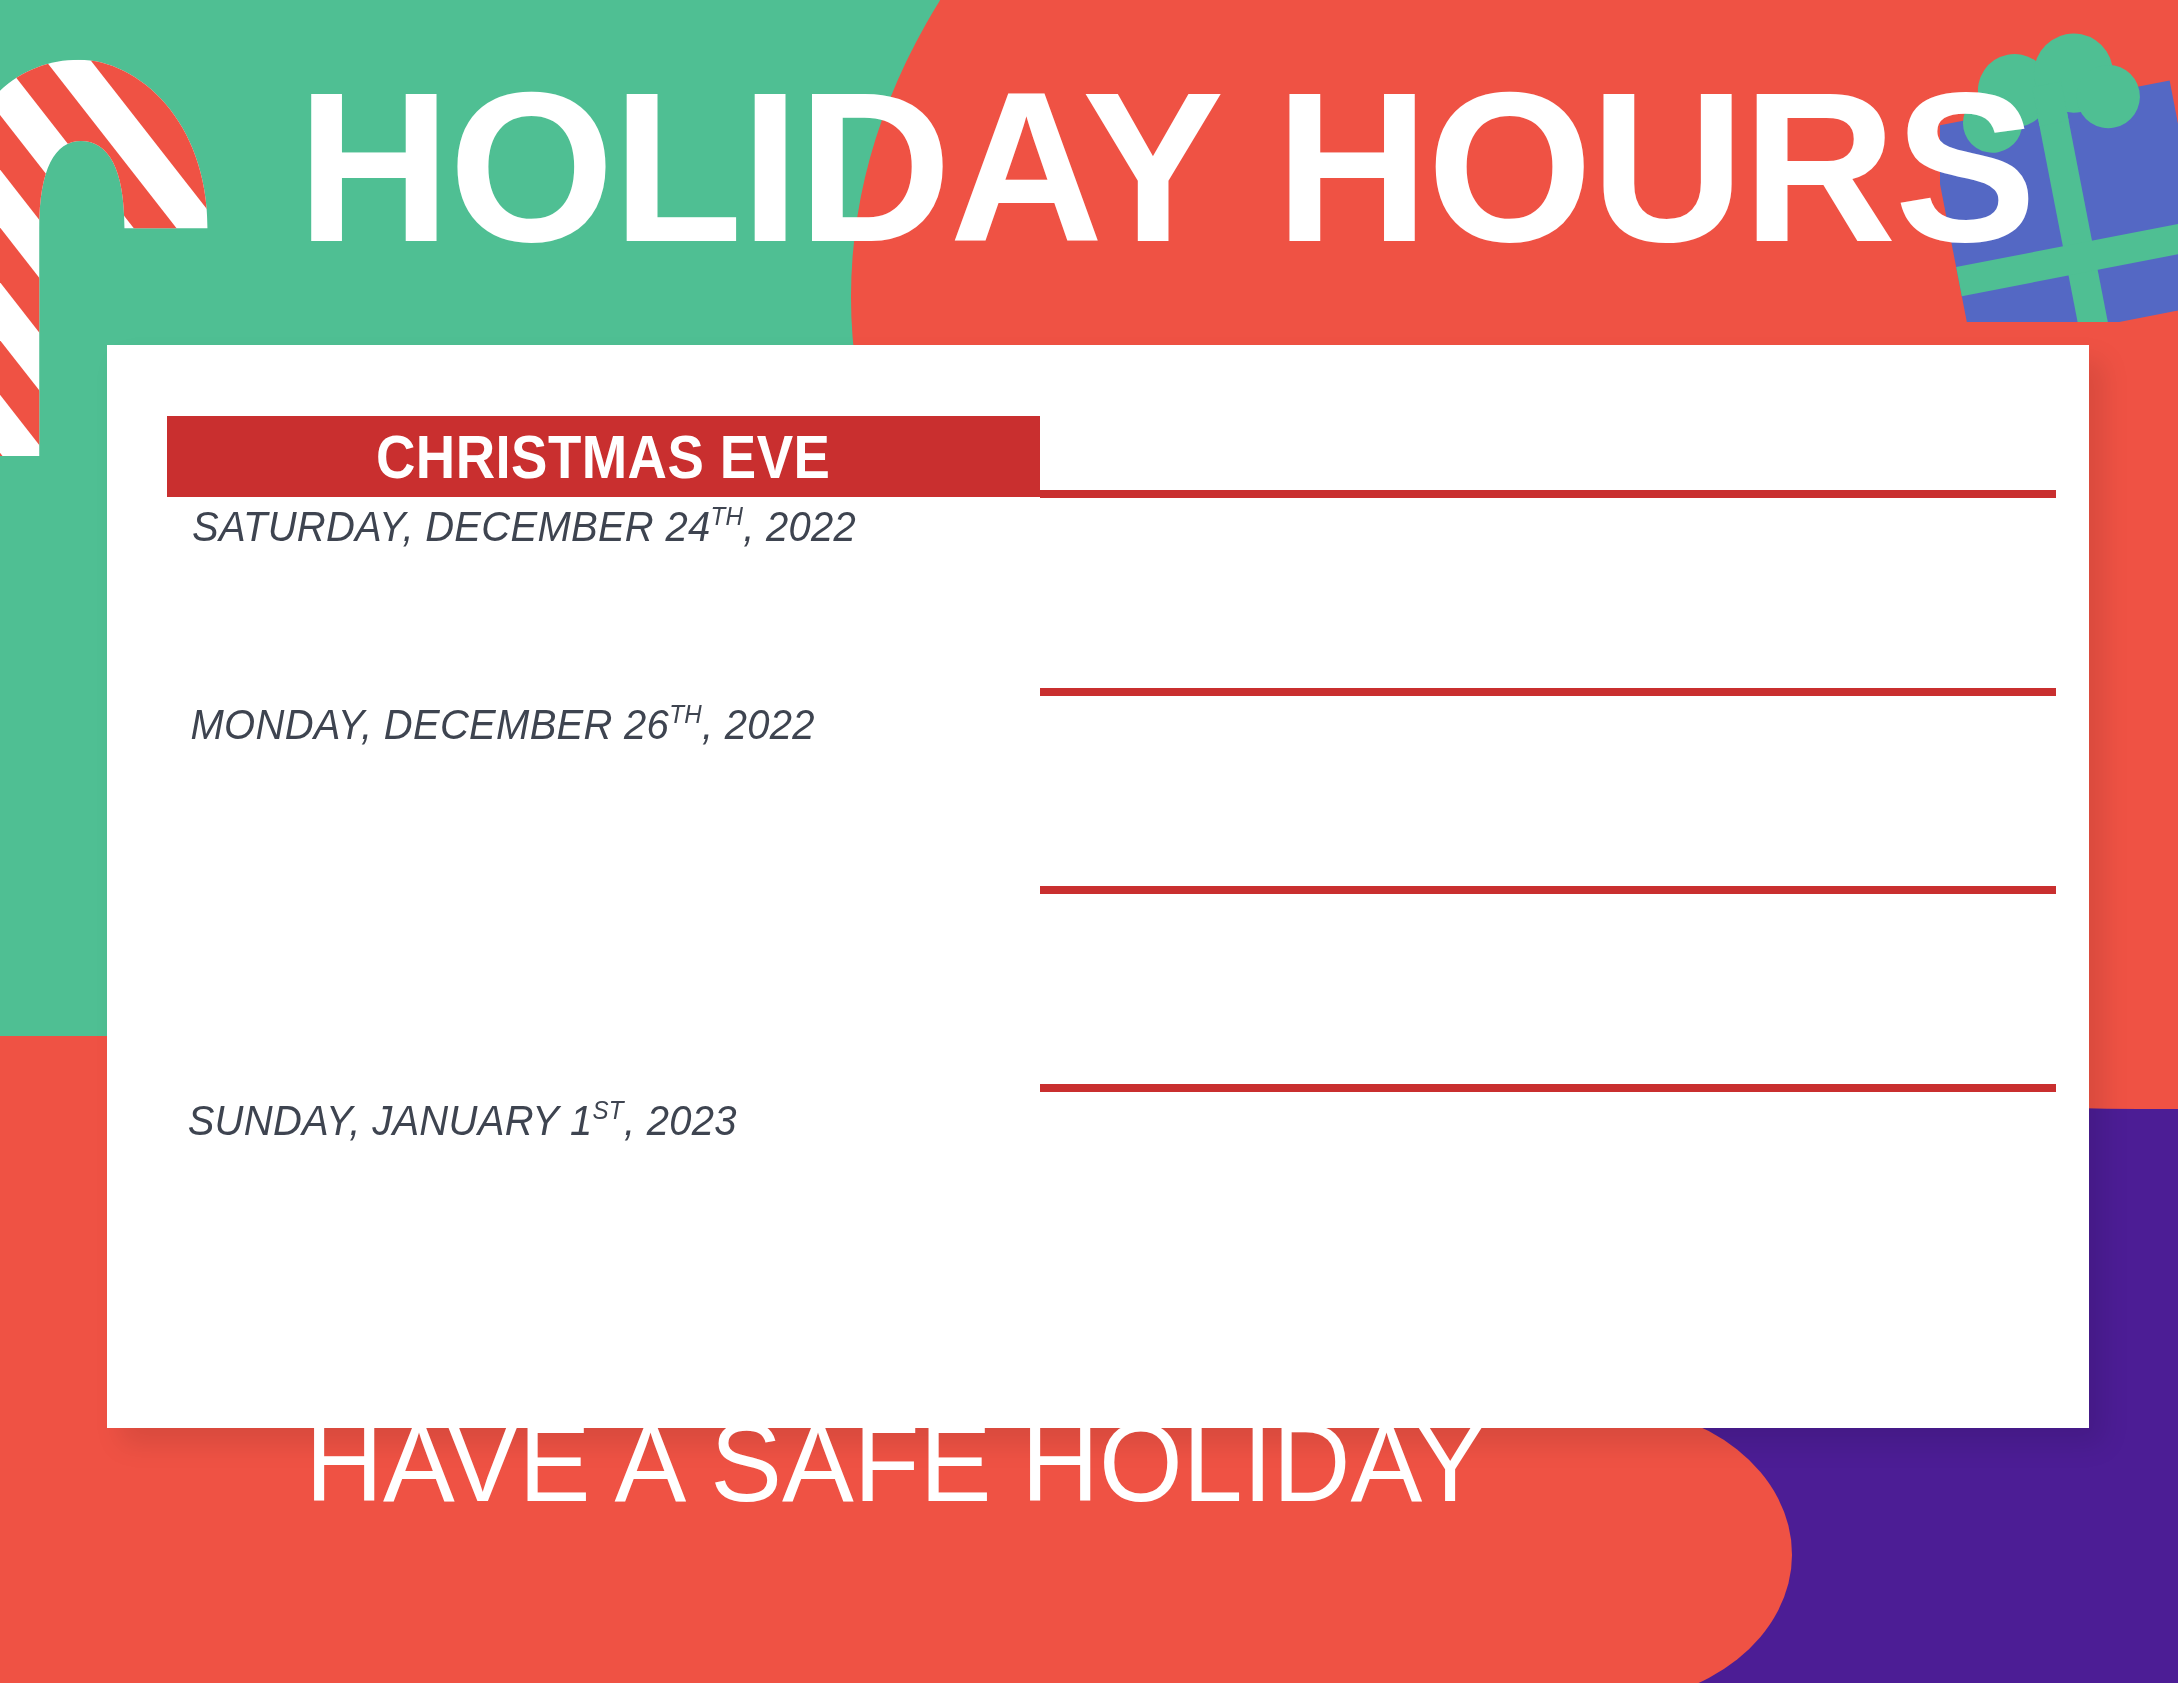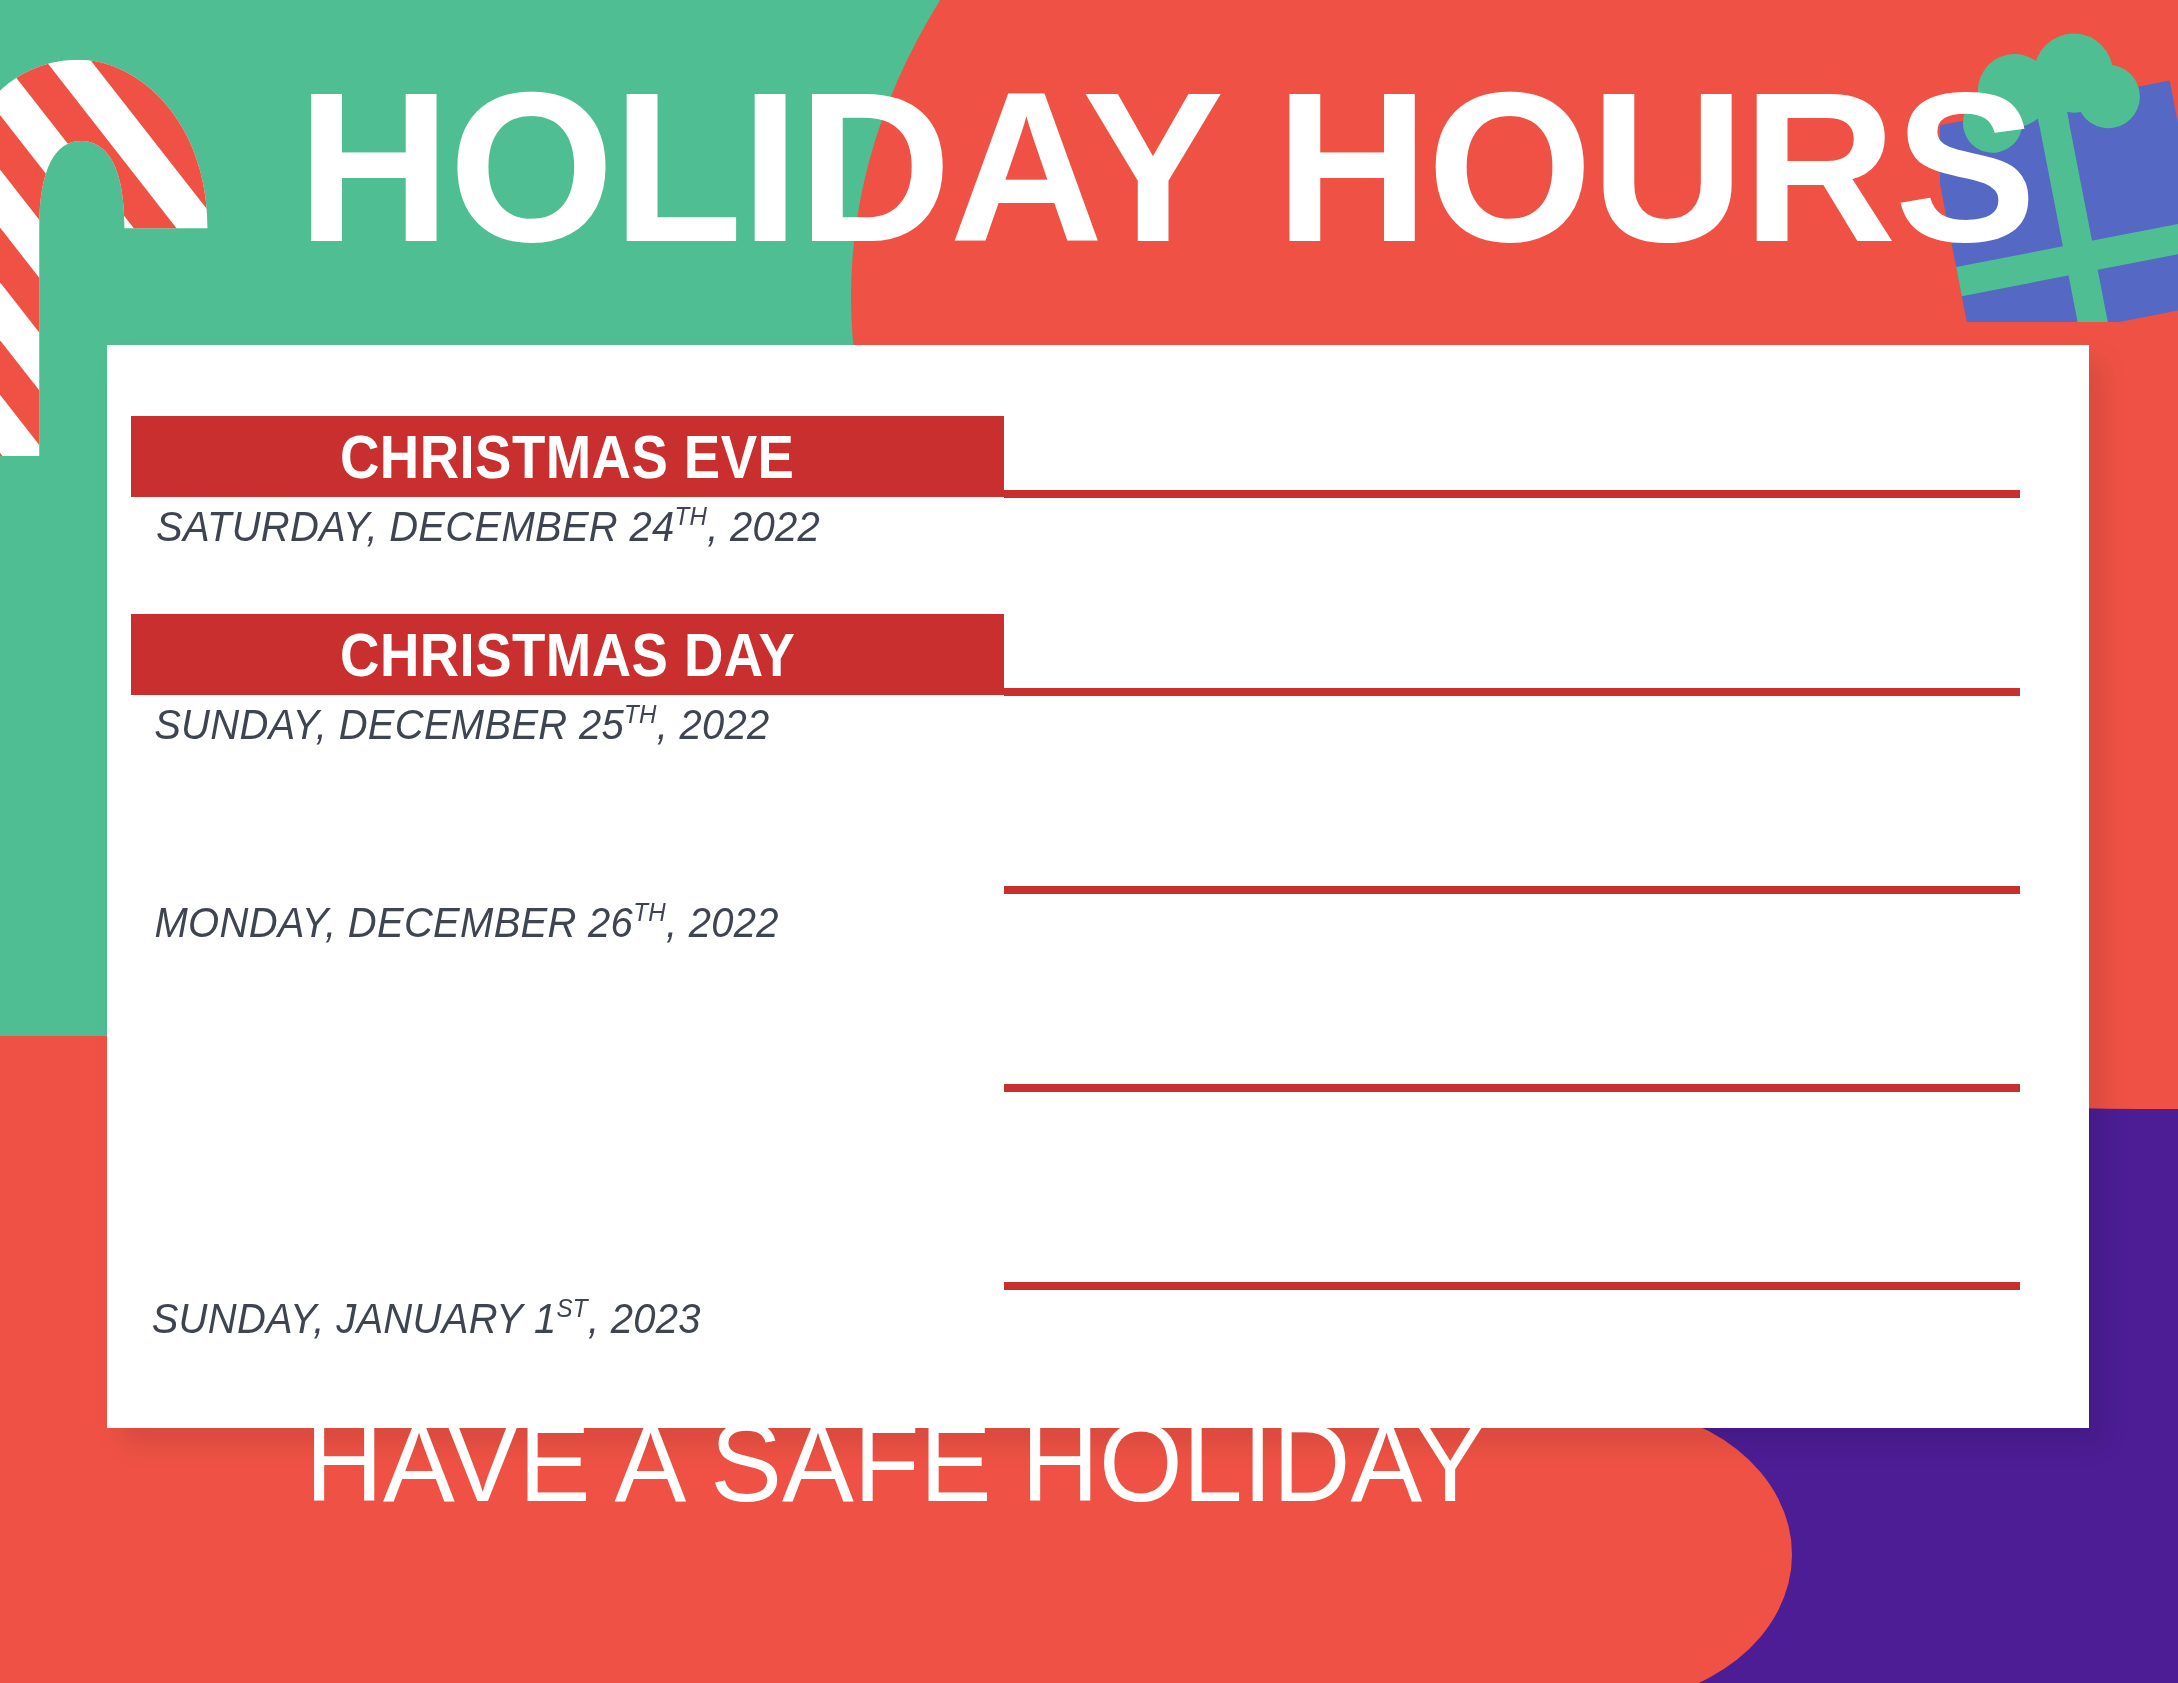--- a/index.html
+++ b/index.html
@@ -95,20 +95,21 @@
     width: 1982px;
     height: 1083px;
     background: #ffffff;
     box-shadow: 14px 16px 26px rgba(0,0,0,0.10);
   }
 
   .rows {
     position: absolute;
     left: 0; top: 0;
     width: 100%;
+    padding-left: 36px;
   }
 
   .row {
     position: relative;
     height: 198px;
   }
   .row:last-child { height: 208px; }
 
   .row-bar {
     position: absolute;
@@ -249,27 +250,20 @@
     <div class="rows" id="rows">
         <div class="row">
           <div class="row-rule"></div>
           <div class="row-bar">
             <div class="row-name">CHRISTMAS EVE</div>
           </div>
           <div class="row-date"><span class="inner"><span>SATURDAY, DECEMBER 24</span><span class="ord">TH</span><span>, 2022</span></span></div>
         </div>
         <div class="row">
           <div class="row-rule"></div>
-          <div class="row-bar">
-            <div class="row-name">CHRISTMAS DAY</div>
-          </div>
-          <div class="row-date"><span class="inner"><span>SUNDAY, DECEMBER 25</span><span class="ord">TH</span><span>, 2022</span></span></div>
-        </div>
-        <div class="row">
-          <div class="row-rule"></div>
           <div class="row-date"><span class="inner"><span>MONDAY, DECEMBER 26</span><span class="ord">TH</span><span>, 2022</span></span></div>
         </div>
         <div class="row">
           <div class="row-rule"></div>
         </div>
         <div class="row">
           <div class="row-rule"></div>
           <div class="row-date"><span class="inner"><span>SUNDAY, JANUARY 1</span><span class="ord">ST</span><span>, 2023</span></span></div>
         </div>
       </div>

